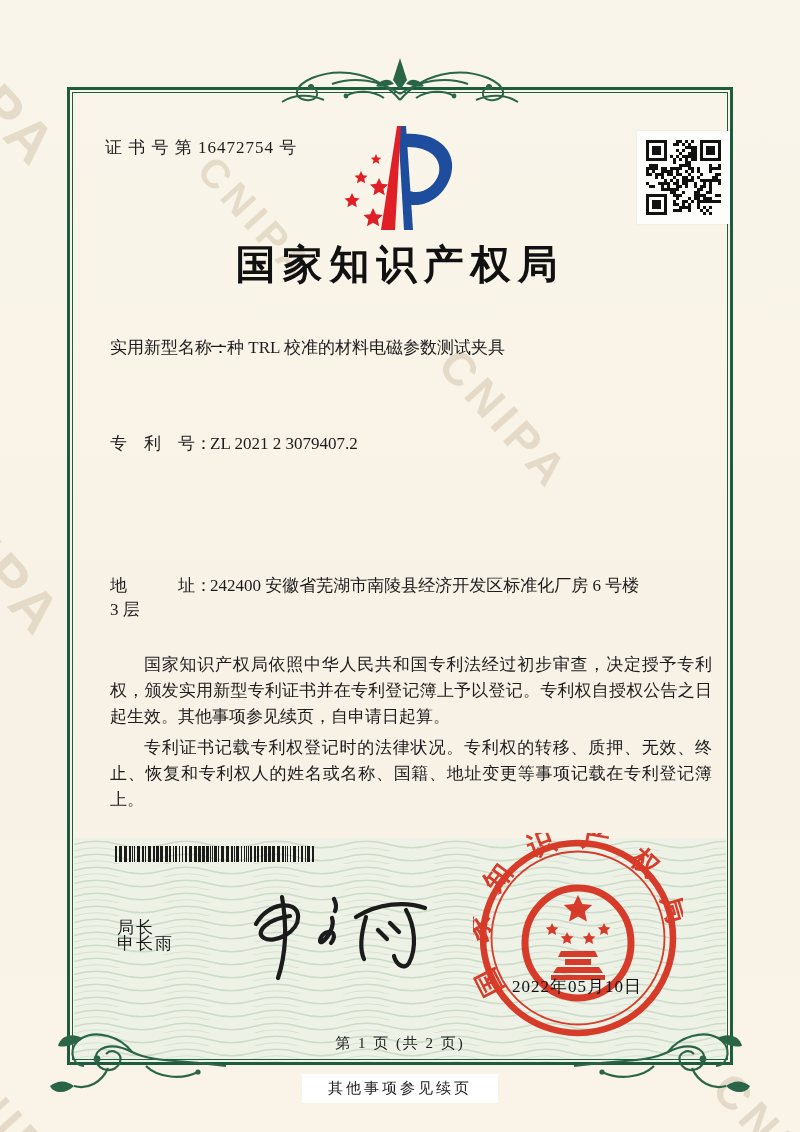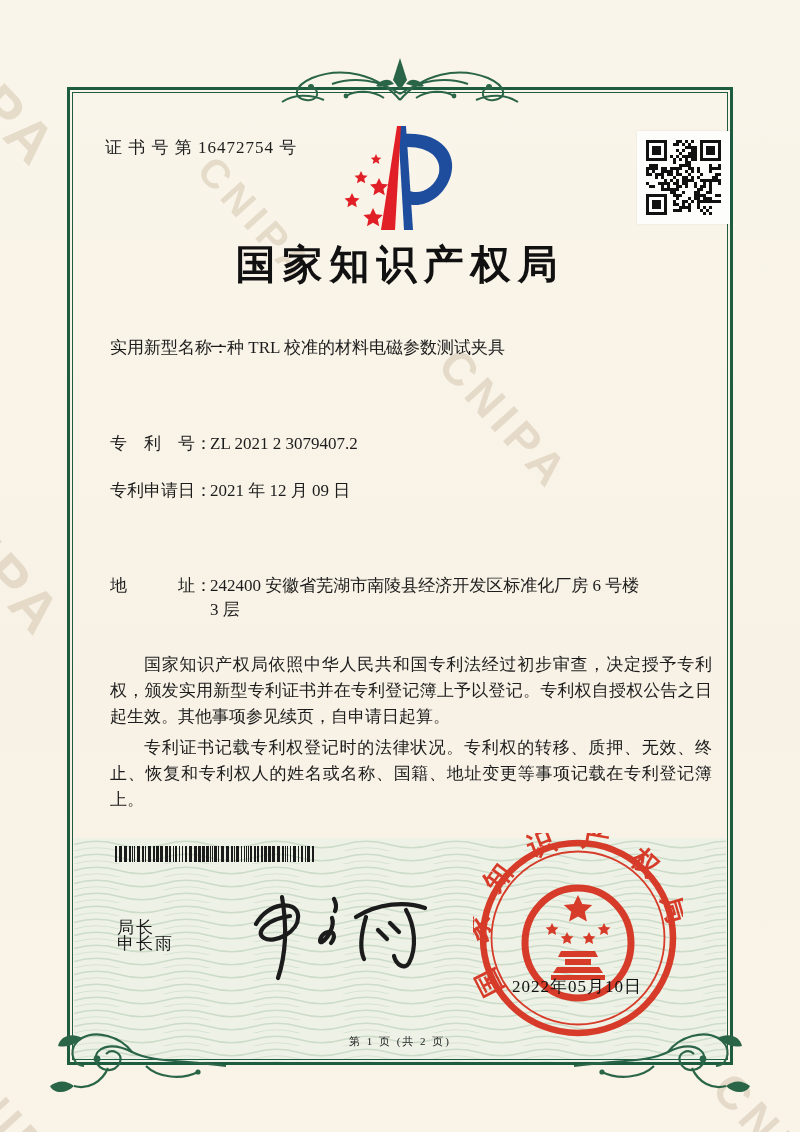--- a/index.html
+++ b/index.html
@@ -23,42 +23,42 @@
   .logo{position:absolute;left:325px;top:120px;}
   .qrbox{position:absolute;left:637px;top:131px;width:93px;height:93px;background:#fdfdfb;
       box-shadow:0 0 2px rgba(0,0,0,.08);}
   .qrbox svg{position:absolute;left:9px;top:9px;}
   .title{position:absolute;left:0;top:237px;width:100%;text-align:center;
       font-size:40px;font-weight:bold;color:#111;letter-spacing:7px;}
   
   .frow{position:absolute;left:110px;font-size:17px;color:#1c1c1c;line-height:24px;white-space:nowrap;}
   .flabel{display:inline-block;width:100px;}
   .fvalue{display:inline-block;}
-  .fv2{display:block;margin-left:100px;}
+  .fv2{display:block;}
   .grant2{position:absolute;left:370px;top:0;}
   
   .paras{position:absolute;left:110px;top:652px;width:602px;font-size:17px;
       color:#1c1c1c;line-height:26px;text-align:justify;}
   .paras p{margin:0 0 5px 0;text-indent:2em;}
   
   .waves{position:absolute;left:74px;top:838px;}
   
   .barcode{position:absolute;left:115px;top:846px;height:16px;display:flex;align-items:stretch;}
   .barcode i{display:block;background:#1b1b1b;height:16px;}
   .barcode b{display:block;background:transparent;height:16px;}
   
   .signer{position:absolute;left:117px;font-size:17px;color:#1b1b1b;letter-spacing:2px;}
   .sig{position:absolute;left:238px;top:886px;}
   
   .seal{position:absolute;left:473px;top:833px;}
   .sealdate{position:absolute;left:487px;top:975px;width:180px;text-align:center;
       font-size:17px;color:#111;letter-spacing:1px;z-index:3;}
   
   .pageinfo{position:absolute;left:0;top:1034px;width:100%;text-align:center;
-      font-size:11px;color:#222;letter-spacing:2px;}
+      font-size:15px;color:#222;letter-spacing:2px;}
   .contnote{position:absolute;left:50%;top:1074px;transform:translateX(-50%);
       background:#ffffff;padding:5px 26px;font-size:15px;color:#222;letter-spacing:3px;
       white-space:nowrap;}
 </style>
 </head>
 <body>
 
 <div class="page">
 
   <span class="wm" style="left:-70px;top:-14px;font-size:58px;transform:rotate(46deg);">CNIPA</span>
@@ -169,23 +169,20 @@
     </svg>
   </div>
 
   <div class="title">国家知识产权局</div>
 
   <div class="frow" style="top:336px">
     <span class="flabel">实用新型名称：</span><span class="fvalue">一种 TRL 校准的材料电磁参数测试夹具</span>
   </div>
   <div class="frow" style="top:432px">
     <span class="flabel">专　利　号：</span><span class="fvalue">ZL 2021 2 3079407.2</span>
-  </div>
-  <div class="frow" style="top:479px">
-    <span class="flabel">专利申请日：</span><span class="fvalue">2021 年 12 月 09 日</span>
   </div>
   <div class="frow" style="top:574px">
     <span class="flabel">地　　　址：</span><span class="fvalue">242400 安徽省芜湖市南陵县经济开发区标准化厂房 6 号楼</span>
     <span class="fv2">3 层</span>
   </div>
 
   <div class="paras">
     <p>国家知识产权局依照中华人民共和国专利法经过初步审查，决定授予专利权，颁发实用新型专利证书并在专利登记簿上予以登记。专利权自授权公告之日起生效。其他事项参见续页，自申请日起算。</p>
     <p>专利证书记载专利权登记时的法律状况。专利权的转移、质押、无效、终止、恢复和专利权人的姓名或名称、国籍、地址变更等事项记载在专利登记簿上。</p>
   </div>
@@ -340,14 +337,15 @@
       <path d="M131,90 l2,4.1 4.5,.5 -3.3,3 .9,4.4 -4.1,-2.3 -3.9,2.3 .8,-4.4 -3.2,-3 4.4,-.5z"></path>
       <path d="M88,118 h34 l3,6 h-40 z"></path>
       <rect x="92" y="126" width="26" height="6"></rect>
       <path d="M84,134 h42 l4,6 h-50 z"></path>
       <rect x="78" y="142" width="54" height="5"></rect>
     </g>
   </svg>
   <div class="sealdate">2022年05月10日</div>
 
   <div class="pageinfo">第 1 页 (共 2 页)</div>
+  <div class="contnote">其他事项参见续页</div>
 
 </div>
 
 </body></html>

